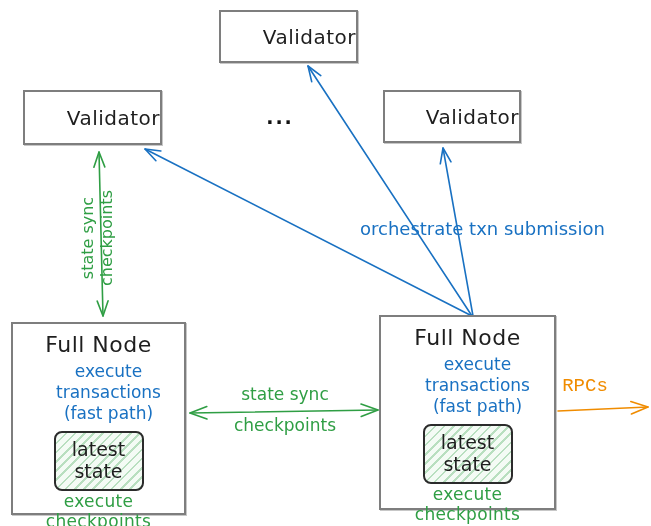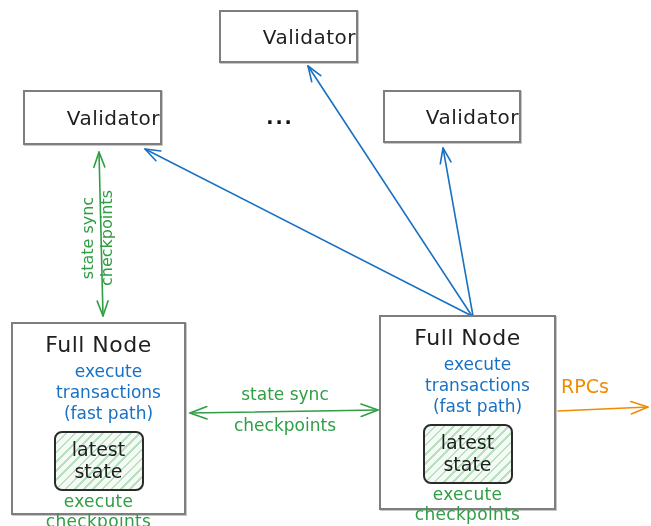--- a/index.html
+++ b/index.html
@@ -112,16 +112,17 @@
   </div>
 
   <div class="vlabel">
     <div>state sync</div>
     <div>checkpoints</div>
   </div>
 
   <div class="label green-label" style="left:205px; top:384px; width:160px;">state sync</div>
   <div class="label green-label" style="left:205px; top:415px; width:160px;">checkpoints</div>
 
+  <div class="label blue-label" style="left:360px; top:218px; width:250px;">orchestrate txn submission</div>
 
-  <div class="label orange-label" style="left:554px; top:375px; width:62px;">RPCs</div>
+  <div class="label orange-label" style="left:554px; top:375px; width:62px;font-family:Liberation Mono, monospace;">RPCs</div>
 
 </div>
 
 </body></html>

